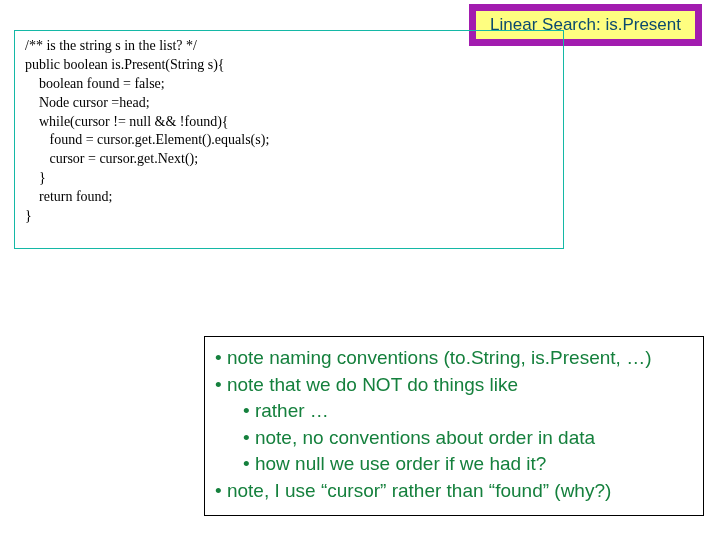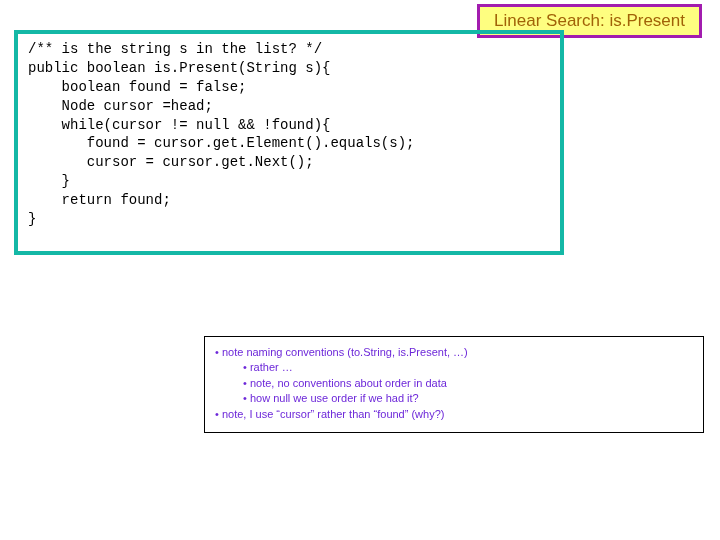--- a/index.html
+++ b/index.html
@@ -8,49 +8,49 @@
     height: 540px;
     background: #ffffff;
     position: relative;
     font-family: Arial, Helvetica, sans-serif;
   }
   .title-badge {
     position: absolute;
     top: 4px;
     right: 18px;
     background: #fefe80;
-    border: 3px solid #a21caf;
+    border: 7px solid #a21caf;
     padding: 4px 14px;
     font-family: "Comic Sans MS", cursive, sans-serif;
     font-size: 17px;
-    color: #a16207;
+    color: #0c4a6e;
   }
   .code-box {
     position: absolute;
     top: 30px;
     left: 14px;
     width: 550px;
-    border: 4px solid #14b8a6;
+    border: 1px solid #14b8a6;
     padding: 6px 10px 22px 10px;
-    font-family: Liberation Mono, monospace;
+    font-family: Liberation Serif, serif;
     font-size: 14px;
     line-height: 1.35;
     white-space: pre;
     color: #000;
   }
   .notes-box {
     position: absolute;
     top: 336px;
     left: 204px;
     width: 500px;
     border: 1px solid #000;
     padding: 8px 20px 10px 10px;
-    font-size: 11px;
+    font-size: 19px;
     line-height: 1.4;
-    color: #6d28d9;
+    color: #15803d;
   }
   .notes-box ul { list-style: none; }
   .notes-box li::before { content: "• "; }
   .notes-box .lvl1 { margin-left: 0; }
   .notes-box .lvl2 { margin-left: 28px; }
 </style>
 </head>
 <body>
 
 <div class="title-badge">Linear Search: is.Present</div>
@@ -62,18 +62,19 @@
     while(cursor != null &amp;&amp; !found){
        found = cursor.get.Element().equals(s);
        cursor = cursor.get.Next();
     }
     return found;
 }</div>
 
 <div class="notes-box">
   <ul id="notes-list">
       <li class="lvl1">note naming conventions (to.String, is.Present, …)</li>
+      <li class="lvl1">note that we do NOT do things like</li>
       <li class="lvl2">rather …</li>
       <li class="lvl2">note, no conventions about order in data</li>
       <li class="lvl2">how null we use order if we had it?</li>
       <li class="lvl1">note, I use “cursor” rather than “found” (why?)</li>
     </ul>
 </div>
 
 </body></html>

